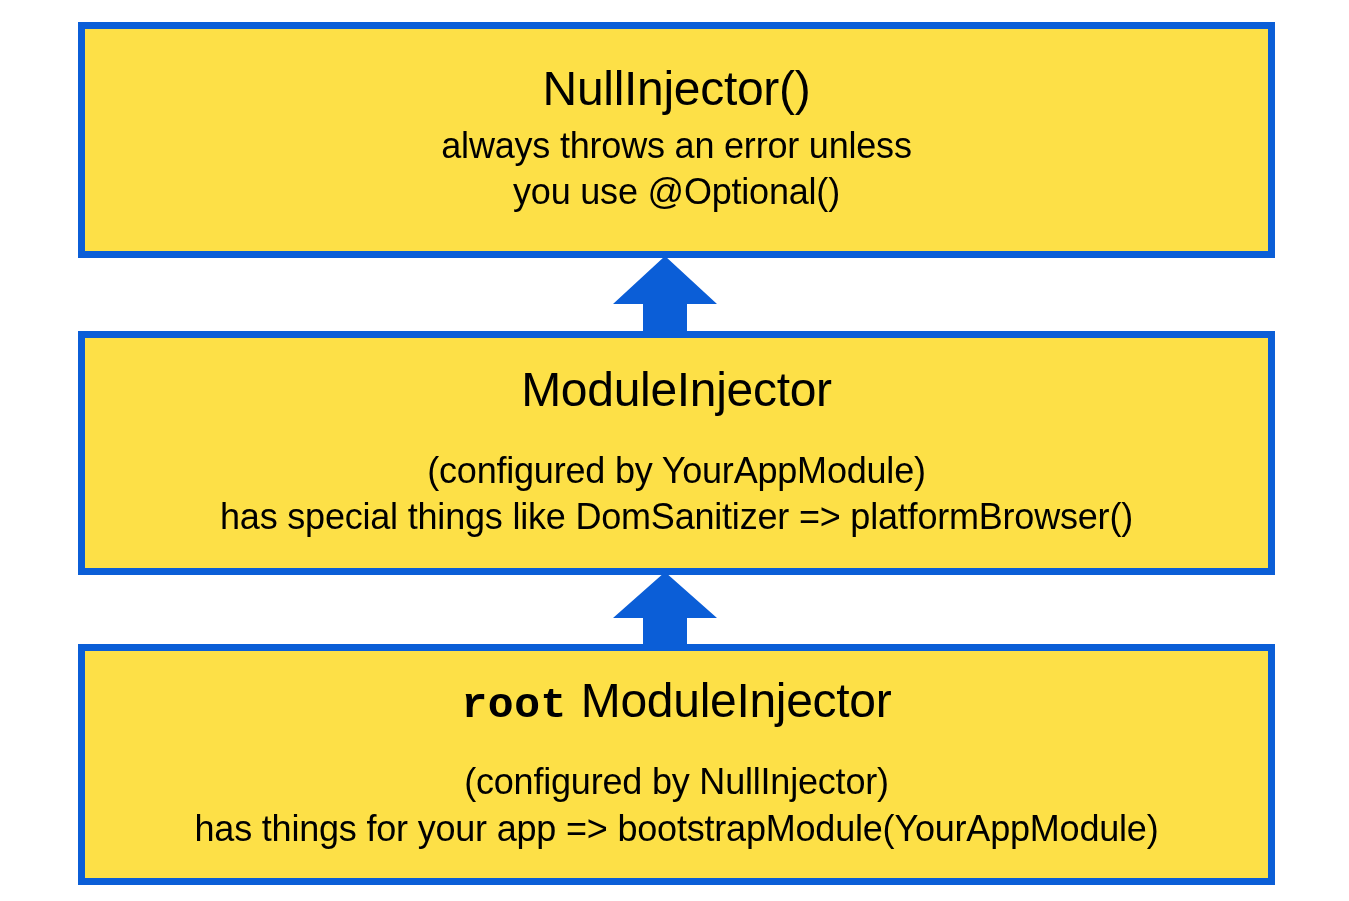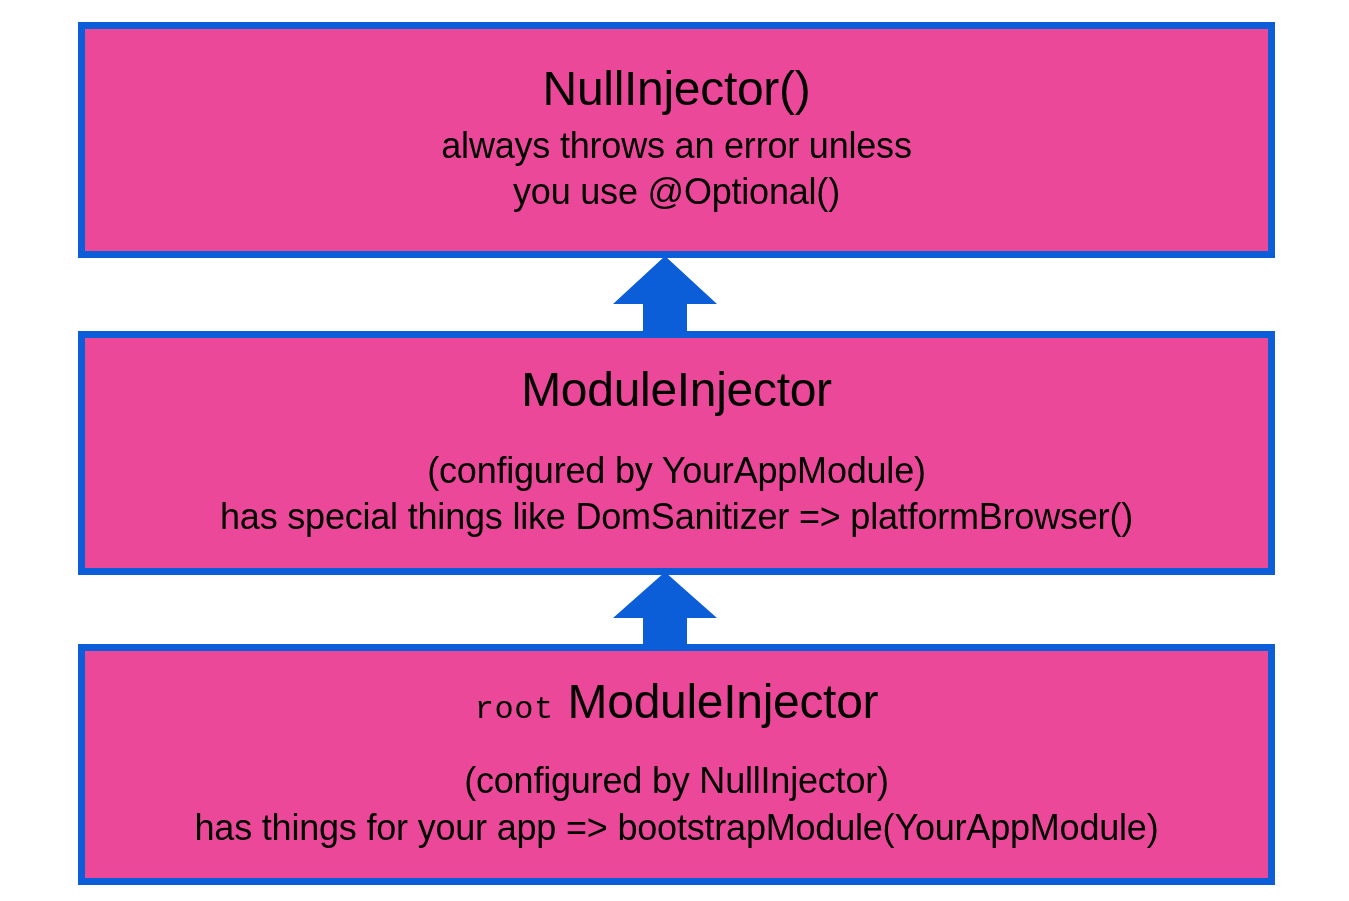--- a/index.html
+++ b/index.html
@@ -23,21 +23,21 @@
     left: 0; top: 0;
     width: 1349px;
     height: 901px;
   }
 
   
   .node-box {
     position: absolute;
     left: 78px;
     width: 1197px;
-    background: #ec4899;
+    background: #fde047;
     border: 7px solid #0b5ed7;
     display: flex;
     flex-direction: column;
     align-items: center;
     justify-content: center;
     text-align: center;
   }
 
   #box-null      { top: 22px;  height: 236px; }
   #box-module    { top: 331px; height: 244px; }
@@ -46,22 +46,23 @@
   .node-title {
     font-size: 48px;
     line-height: 1.06;
     font-weight: 400;
     letter-spacing: -0.3px;
     white-space: nowrap;
   }
 
   .node-title .mono {
     font-family: "Liberation Mono", "DejaVu Sans Mono", monospace;
-    font-size: 32px;
+    font-size: 43px;
     letter-spacing: 0.5px;
+    font-weight: bold;
   }
 
   .node-title .mono + .sans { margin-left: 14px; }
 
   .node-subtitle {
     font-size: 36px;
     line-height: 1.30;
     font-weight: 400;
     letter-spacing: -0.2px;
     white-space: nowrap;

